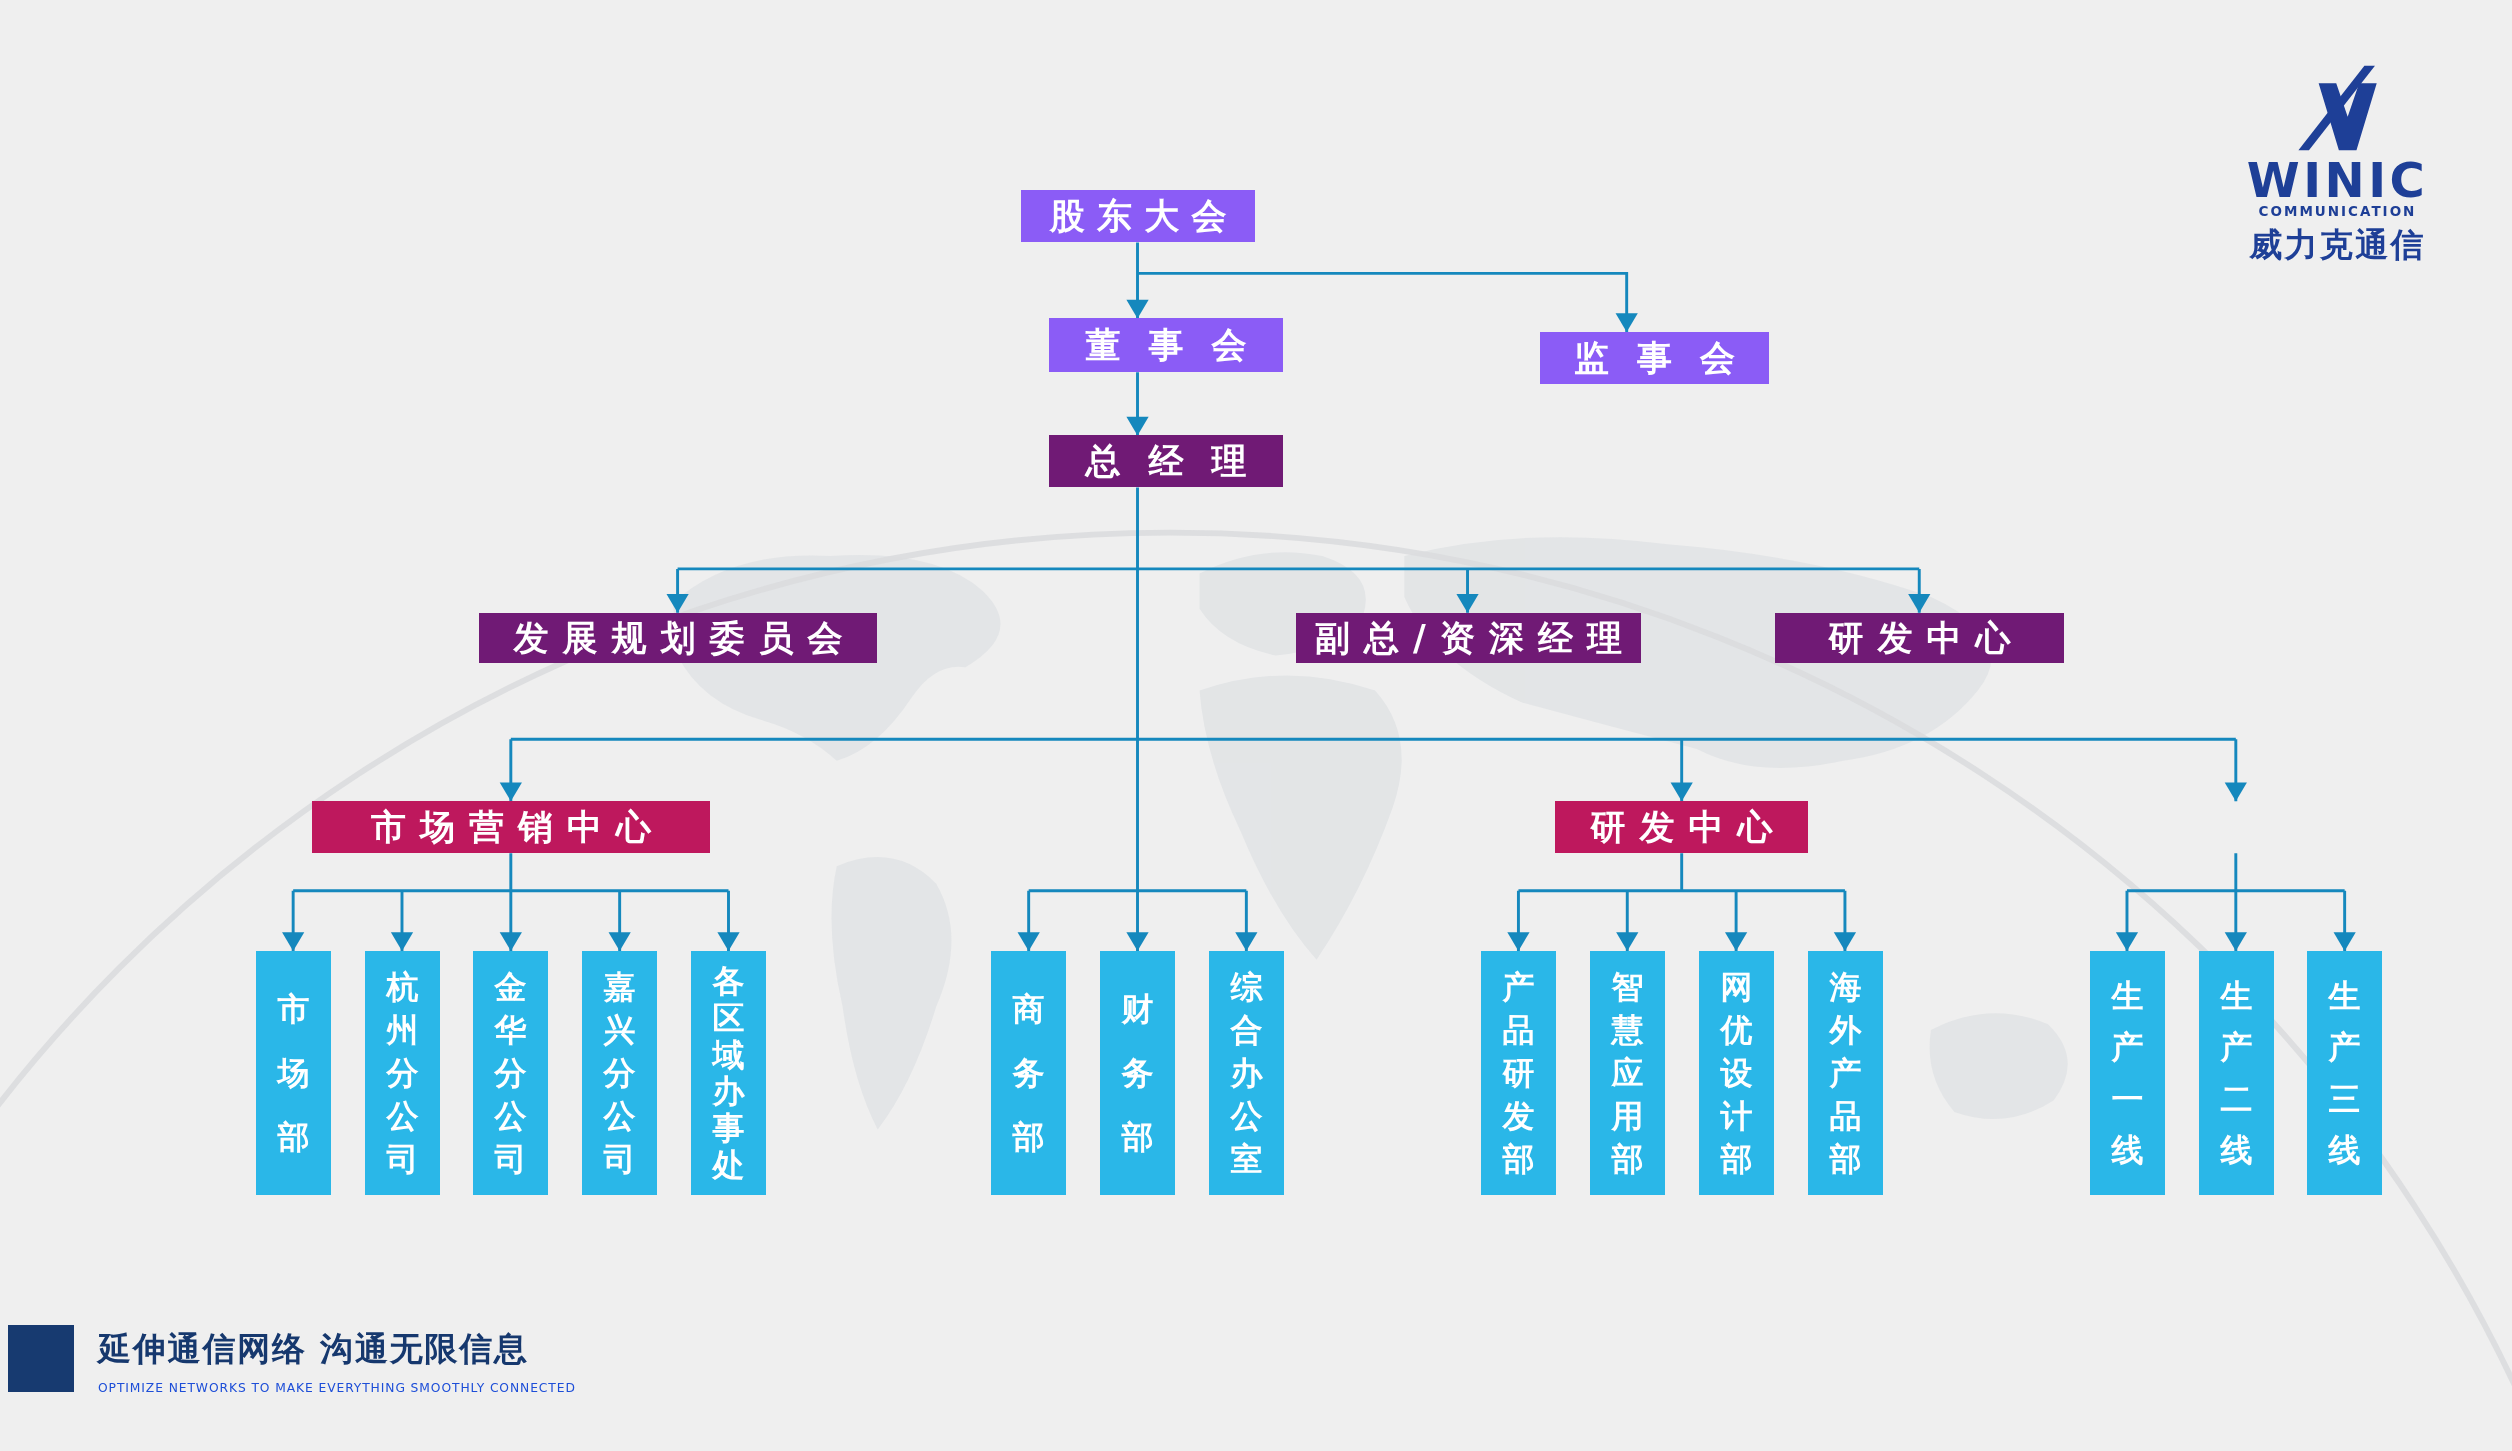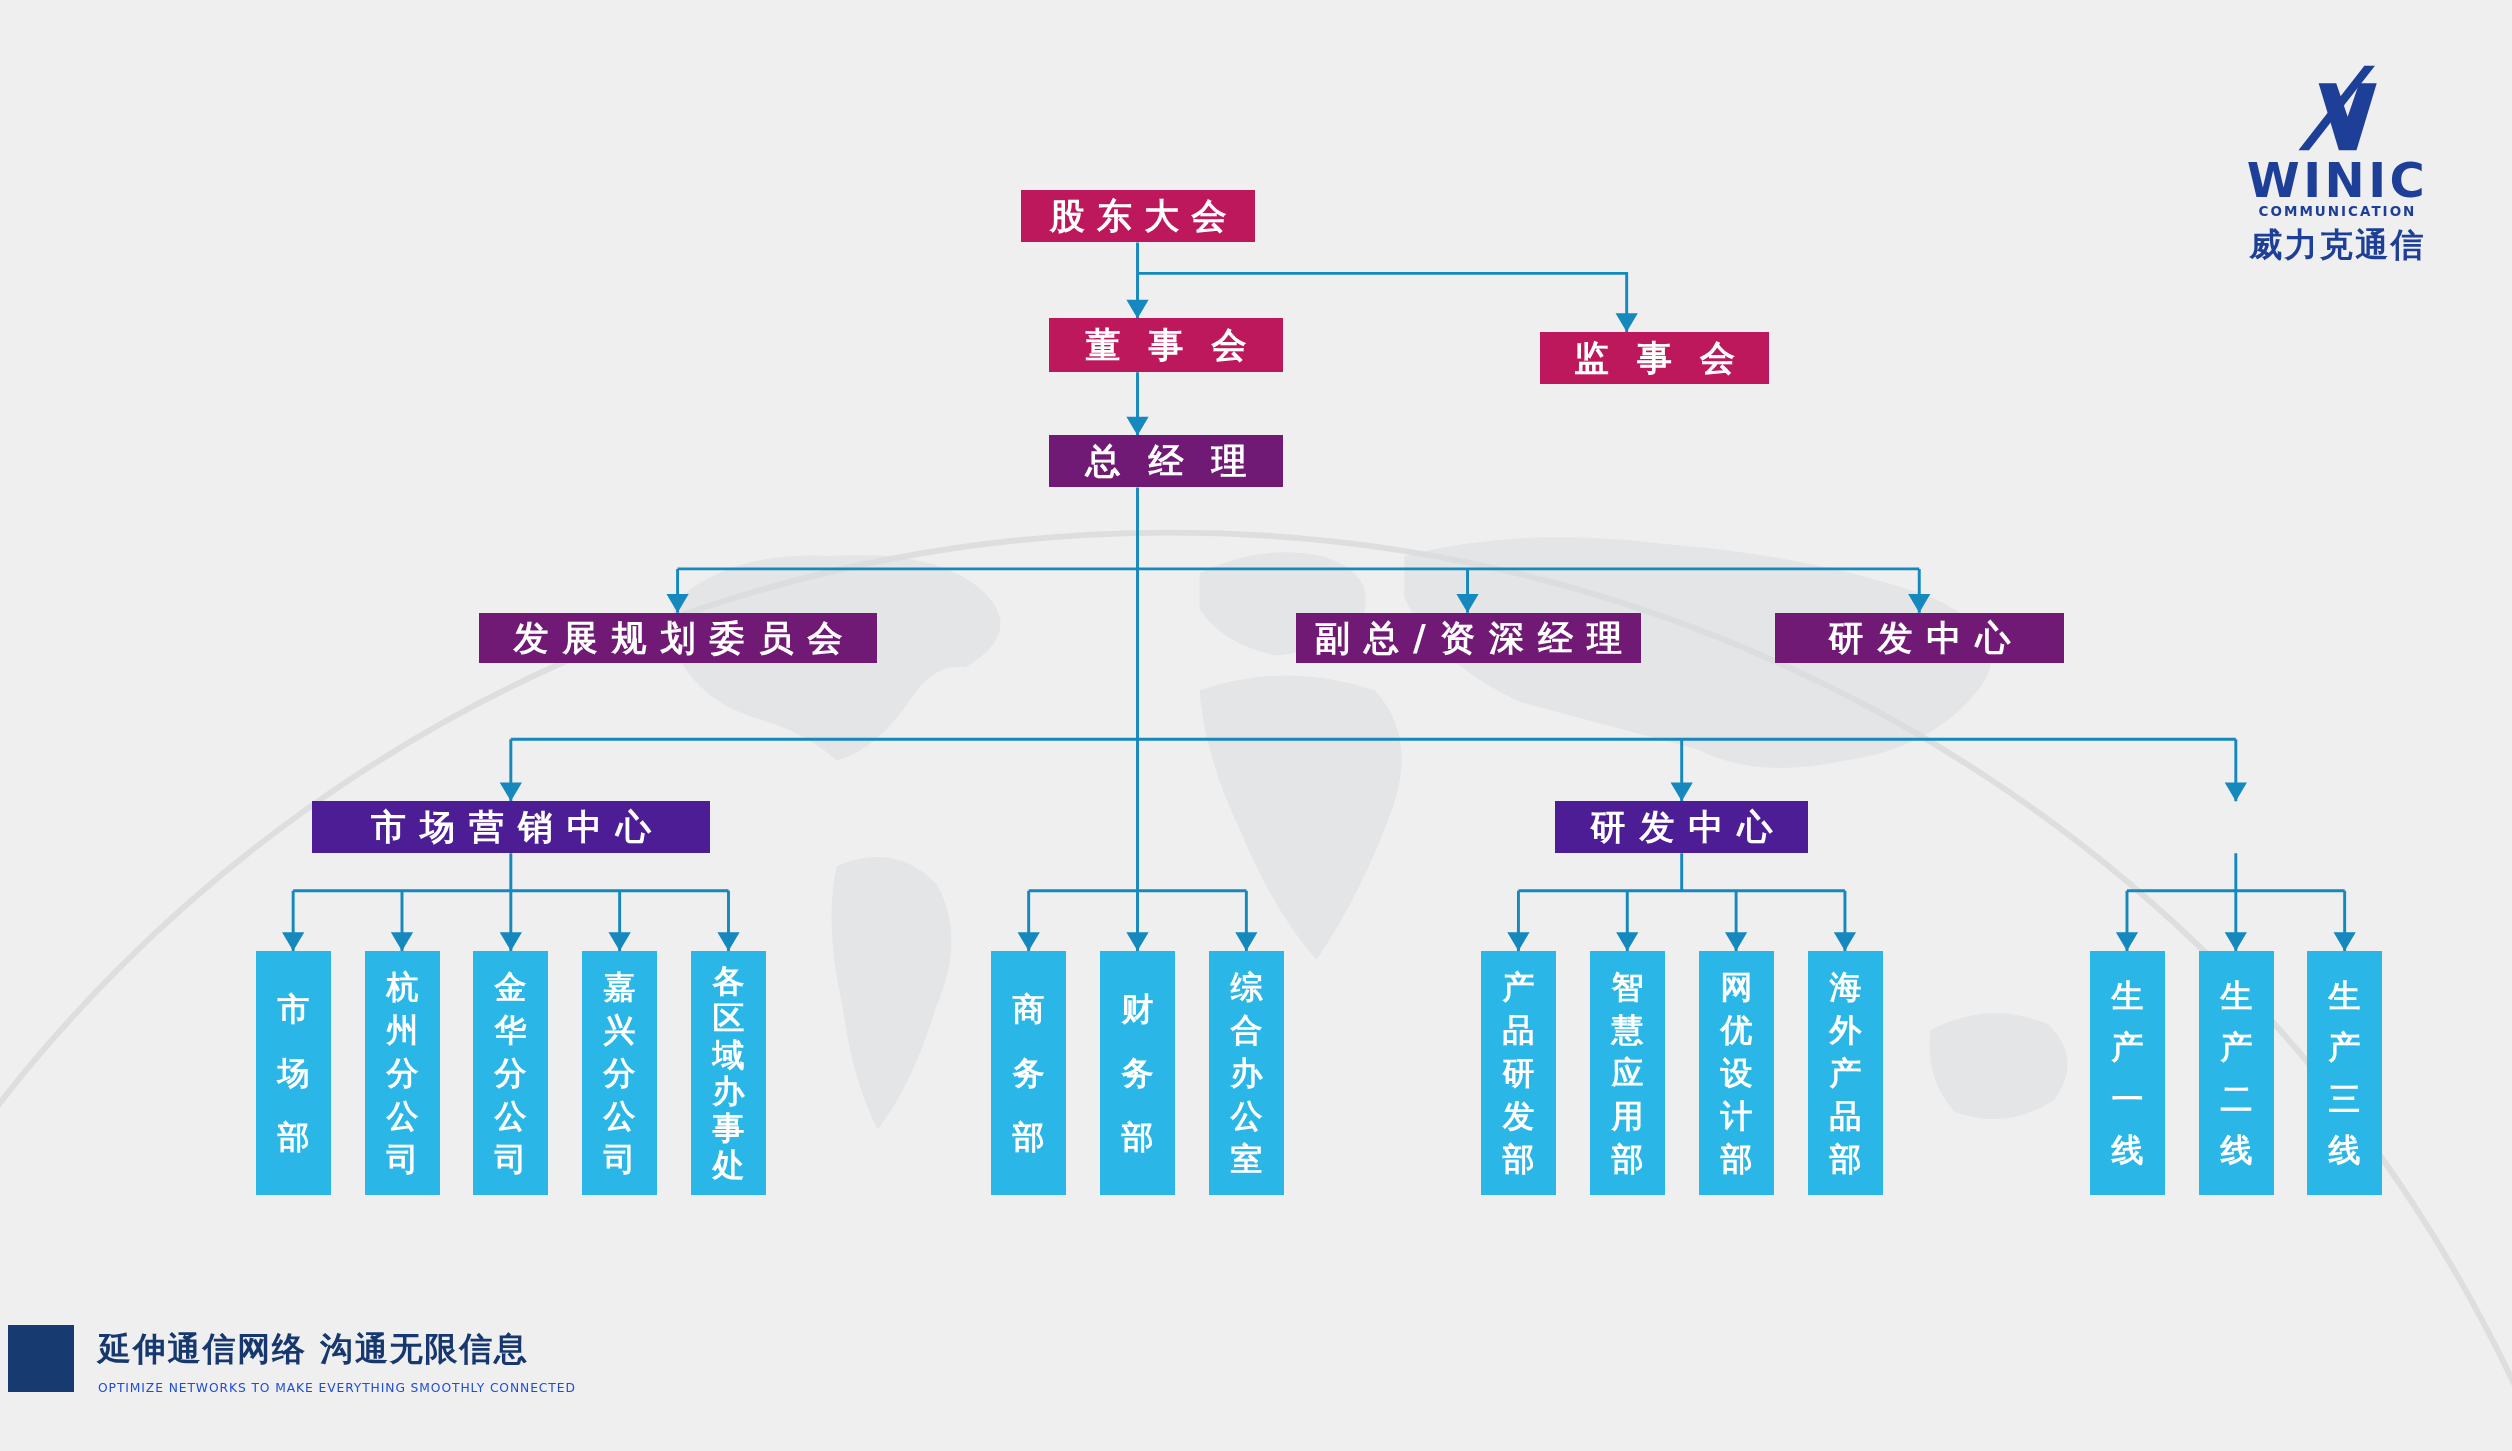--- a/index.html
+++ b/index.html
@@ -23,22 +23,22 @@
     align-items: center;
     justify-content: center;
     color: #ffffff;
     font-weight: bold;
     font-size: 35px;
     letter-spacing: .4em;
     text-indent: .4em;
     white-space: nowrap;
     z-index: 3;
   }
-  .dark  { background: #be185d; }
-  .mid   { background: #4c1d95; }
+  .dark  { background: #8b5cf6; }
+  .mid   { background: #be185d; }
   .light { background: #701a75; }
   .sp3 { letter-spacing: .8em;  text-indent: .8em; margin-left: 28px; }
   .sp4 { letter-spacing: .35em; text-indent: .35em; }
 
   .vnode {
     position: absolute;
     top: 951px;
     width: 75px;
     height: 244px;
     background: #2ab7e8;

